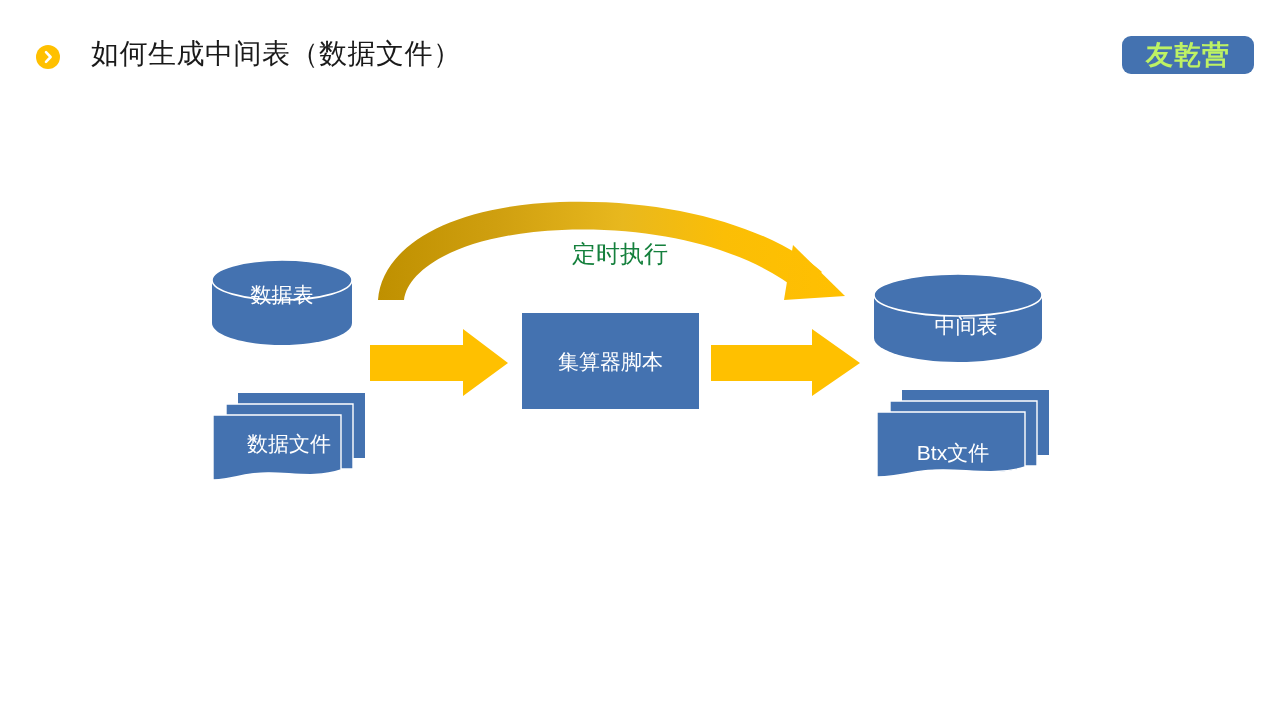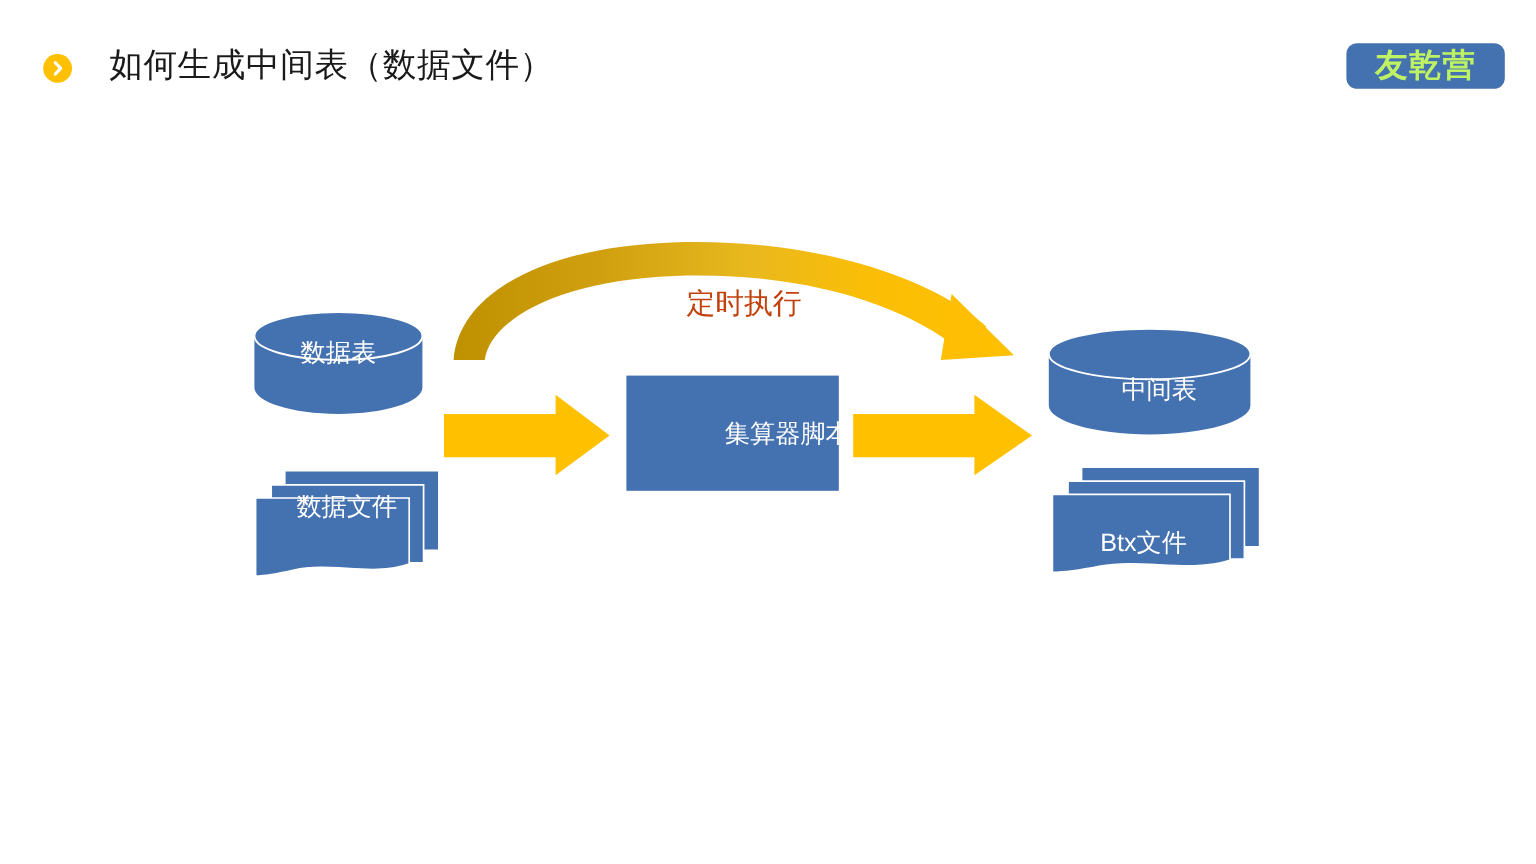--- a/index.html
+++ b/index.html
@@ -90,32 +90,32 @@
   .shape-label {
     position: absolute;
     color: #ffffff;
     font-size: 21px;
     line-height: 1;
     white-space: nowrap;
     text-align: center;
     pointer-events: none;
   }
   .label-db-source   { left: 212px; top: 284px; width: 140px; }
-  .label-file-source { left: 213px; top: 412px; width: 152px; }
-  .label-script      { left: 522px; top: 351px; width: 177px; padding-left: 46px; }
+  .label-file-source { left: 213px; top: 433px; width: 152px; }
+  .label-script      { left: 522px; top: 351px; width: 177px; }
   .label-db-target   { left: 874px; top: 315px; width: 184px; }
   .label-file-target { left: 877px; top: 442px; width: 152px; }
 
   .curve-label {
     position: absolute;
     left: 495px;
     top: 238px;
     width: 250px;
     text-align: center;
-    color: #c2410c;
+    color: #15803d;
     font-size: 24px;
     line-height: 32px;
     white-space: nowrap;
   }
 </style>
 </head>
 <body>
 
 <div id="slide">
 

